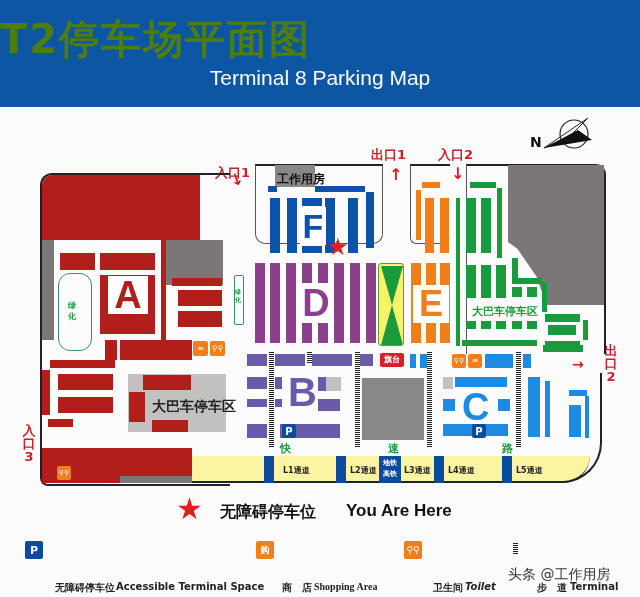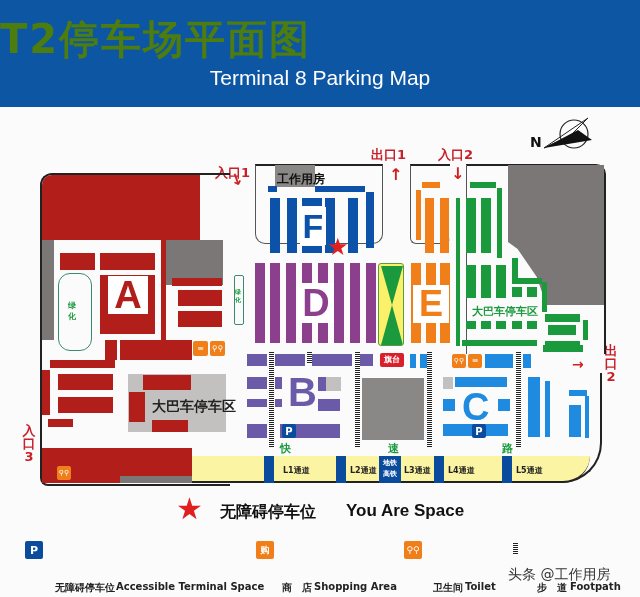--- a/index.html
+++ b/index.html
@@ -230,31 +230,31 @@
   <div>高铁</div>
 </div>
 <div class="abs corr-label" style="left:404px;top:465px;">L3通道</div>
 <div class="abs navy" style="left:434px;top:456px;width:10px;height:27px;"></div>
 <div class="abs corr-label" style="left:448px;top:465px;">L4通道</div>
 <div class="abs navy" style="left:502px;top:456px;width:10px;height:27px;"></div>
 <div class="abs corr-label" style="left:516px;top:465px;">L5通道</div>
 
 <div class="abs" style="left:176px;top:494px;color:#e02020;font-size:30px;line-height:30px;">★</div>
 <div class="abs" style="left:220px;top:502px;font-size:16px;font-weight:bold;color:#111;">无障碍停车位</div>
-<div class="abs" style="left:346px;top:501px;font-size:17px;font-weight:bold;color:#111;font-family:'Liberation Sans',sans-serif;">You Are Space</div>
+<div class="abs" style="left:346px;top:501px;font-size:17px;font-weight:bold;color:#111;font-family:'Liberation Sans',sans-serif;">You Are Here</div>
 
 <div class="abs icon-box" style="left:25px;top:541px;width:18px;height:18px;background:#0b4b9e;font-size:11px;">P</div>
 <div class="abs legend-text" style="left:55px;top:545px;">无障碍停车位</div>
 <div class="abs legend-text" style="left:116px;top:545px;">Accessible Terminal Space</div>
 
 <div class="abs icon-box" style="left:256px;top:541px;width:18px;height:18px;background:#f07f1a;font-size:9px;">购</div>
 <div class="abs legend-text" style="left:282px;top:545px;">商　店</div>
-<div class="abs legend-text" style="left:314px;top:545px;">Shopping Area</div>
+<div class="abs legend-text" style="left:314px;top:545px;font-family:Liberation Serif, serif;">Shopping Area</div>
 
 <div class="abs icon-box" style="left:404px;top:541px;width:18px;height:18px;background:#f07f1a;font-size:9px;">⚲⚲</div>
 <div class="abs legend-text" style="left:433px;top:545px;">卫生间</div>
-<div class="abs legend-text" style="left:465px;top:545px;">Toilet</div>
+<div class="abs legend-text" style="left:465px;top:545px;font-style:italic;">Toilet</div>
 
 <div class="abs step" style="left:513px;top:543px;height:12px;"></div>
 <div class="abs legend-text" style="left:537px;top:545px;">步　道</div>
-<div class="abs legend-text" style="left:570px;top:545px;">Footpath</div>
+<div class="abs legend-text" style="left:570px;top:545px;">Terminal</div>
 
 <div class="abs" style="left:508px;top:566px;font-size:14px;color:#333;">头条 @工作用房</div>
 
 </body></html>

